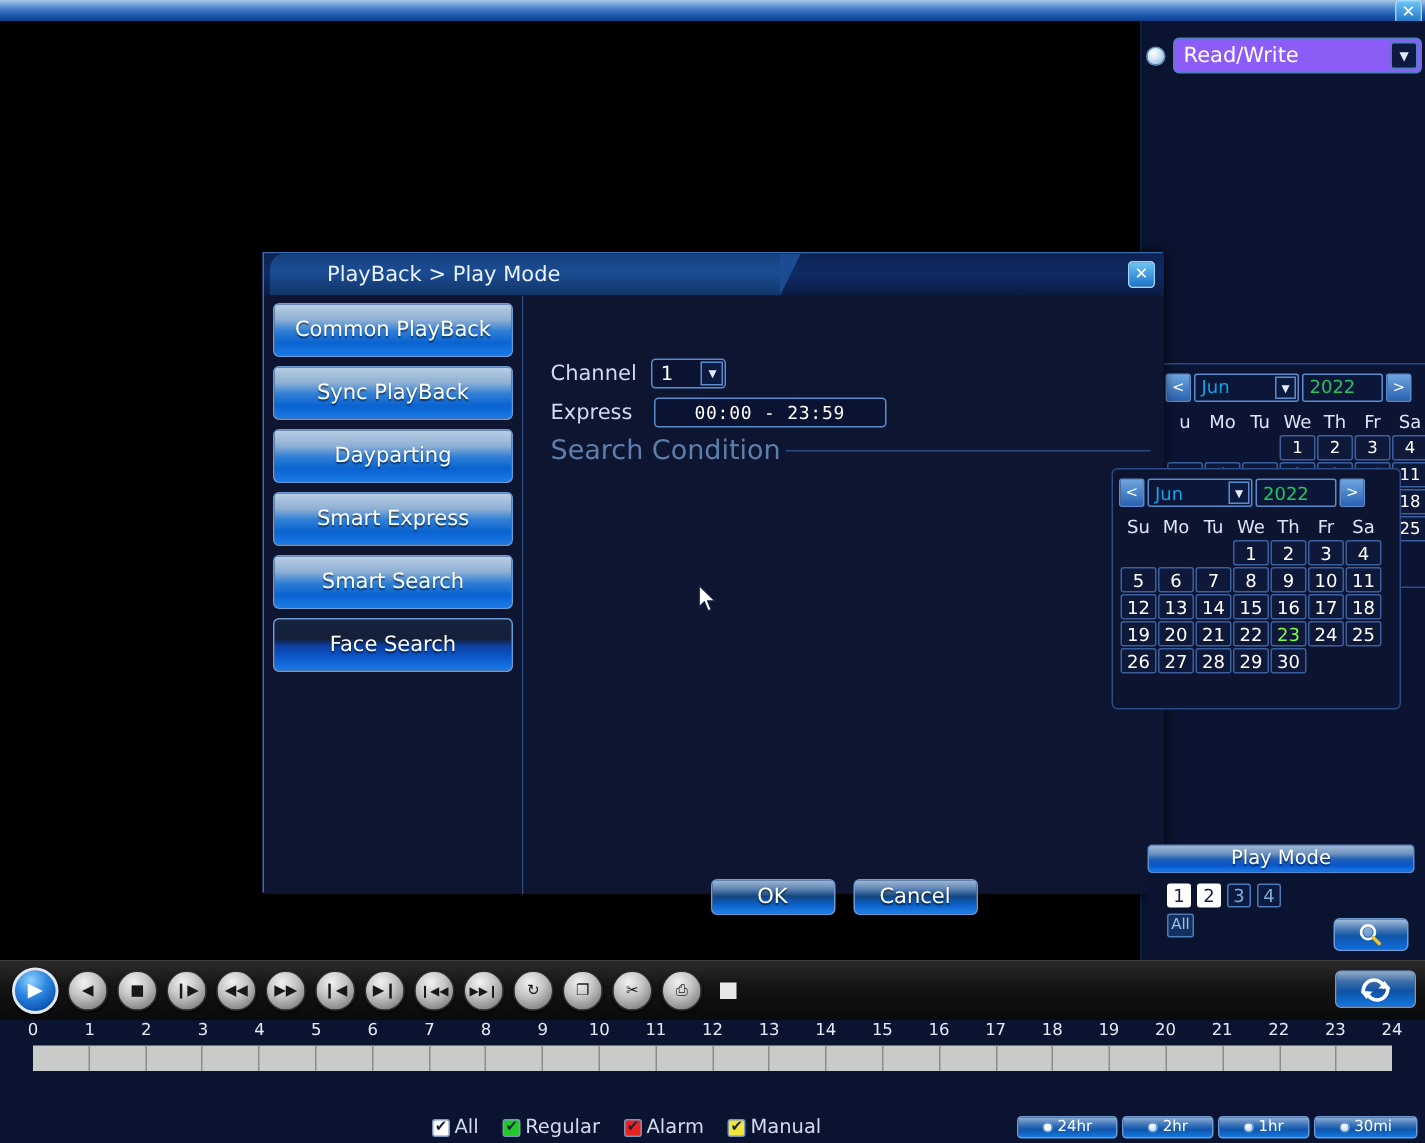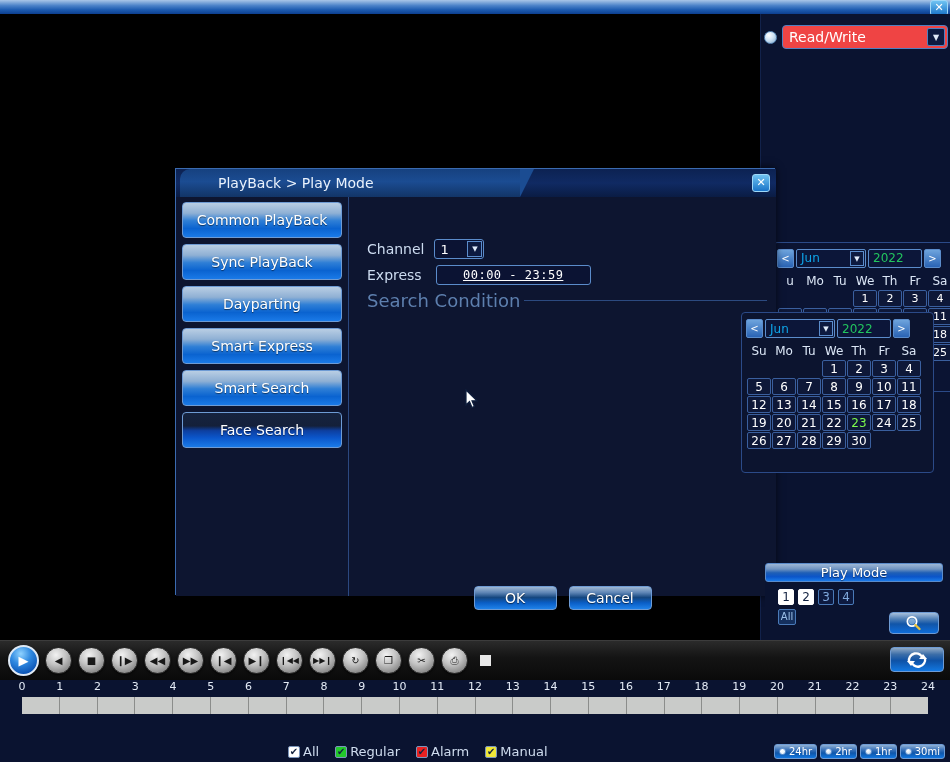--- a/index.html
+++ b/index.html
@@ -40,21 +40,21 @@
     position: absolute; left: 3px; top: 10px; width: 184px; height: 26px;
     display: flex; align-items: center;
   }
   .radio-dot {
     width: 13px; height: 13px; border-radius: 50%;
     background: radial-gradient(circle at 35% 30%, #ffffff 0%, #cfe3f5 45%, #7fa8cd 100%);
     border: 1px solid #5f8fbe; flex: 0 0 auto; margin-right: 5px;
   }
   .rw-select {
     flex: 1 1 auto; height: 24px;
-    background: #ef4444; border: 1px solid #4f7fc0; border-radius: 4px;
+    background: #8b5cf6; border: 1px solid #4f7fc0; border-radius: 4px;
     position: relative; display: flex; align-items: center;
   }
   .rw-select span.lbl {
     color: #ffffff; font-size: 14px; padding-left: 6px;
     font-family: "DejaVu Sans", sans-serif;
   }
   .sel-arrow {
     position: absolute; right: 2px; top: 2px; width: 18px; height: 18px;
     background: #0d1a40; border: 1px solid #4f7fc0; border-radius: 2px;
     color: #dfe9f7; font-size: 8px; text-align: center; line-height: 17px;
@@ -173,21 +173,20 @@
     background: #0d1a40; border: 1px solid #5b8ccb;
     color: #e2ecfa; font-size: 7px; text-align: center; line-height: 15px;
   }
   .period-box {
     width: 155px; height: 20px; background: #0b1333;
     border: 1px solid #5b8ccb; border-radius: 3px;
     color: #ffffff; font-size: 12px;
     display: flex; align-items: center; justify-content: center;
     letter-spacing: 0.5px;
     font-family: "DejaVu Sans Mono", monospace;
-    text-decoration: underline;
   }
   .search-cond {
     position: absolute; left: 18px; top: 93px; width: 400px;
     display: flex; align-items: center; gap: 4px;
   }
   .search-cond .sc-label { color: #5d7fae; font-size: 18px; white-space: nowrap; }
   .search-cond .sc-line { flex: 1 1 auto; height: 1px; background: #2c4a80; }
 
   .dlg-cal {
     position: absolute; left: 392px; top: 115px; width: 193px; height: 161px;
@@ -310,21 +309,21 @@
   .lg-box {
     width: 12px; height: 12px; border: 1px solid #7b95bb; border-radius: 2px;
     font-size: 10px; text-align: center; line-height: 10px; color: #14233f;
   }
   .lg-label { color: #cfdcee; font-size: 13px; }
   .time-btns {
     position: absolute; right: 5px; top: 22px;
     display: flex; gap: 3px;
   }
   .time-btn {
-    height: 15px; padding: 0 4px;
+    height: 15px; padding: 0 16px;
     background: linear-gradient(to bottom, #8fb0d4 0%, #3f76bb 35%, #0f57ab 62%, #1277e0 100%);
     border: 1px solid #6e9bd4; border-radius: 3px;
     display: flex; align-items: center; gap: 3px;
     color: #ffffff; font-size: 10px;
   }
   .tb-dot {
     width: 7px; height: 7px; border-radius: 50%;
     background: radial-gradient(circle at 35% 30%, #ffffff, #b9d3ee);
     border: 1px solid #6e9bd4;
   }

